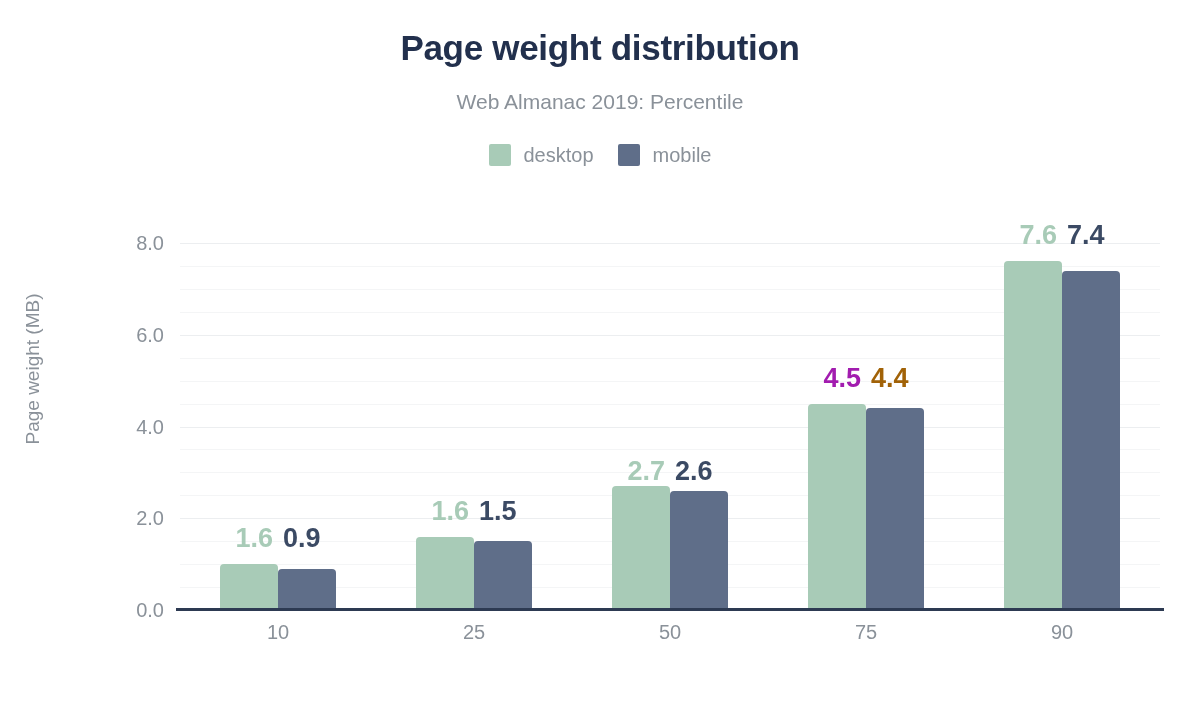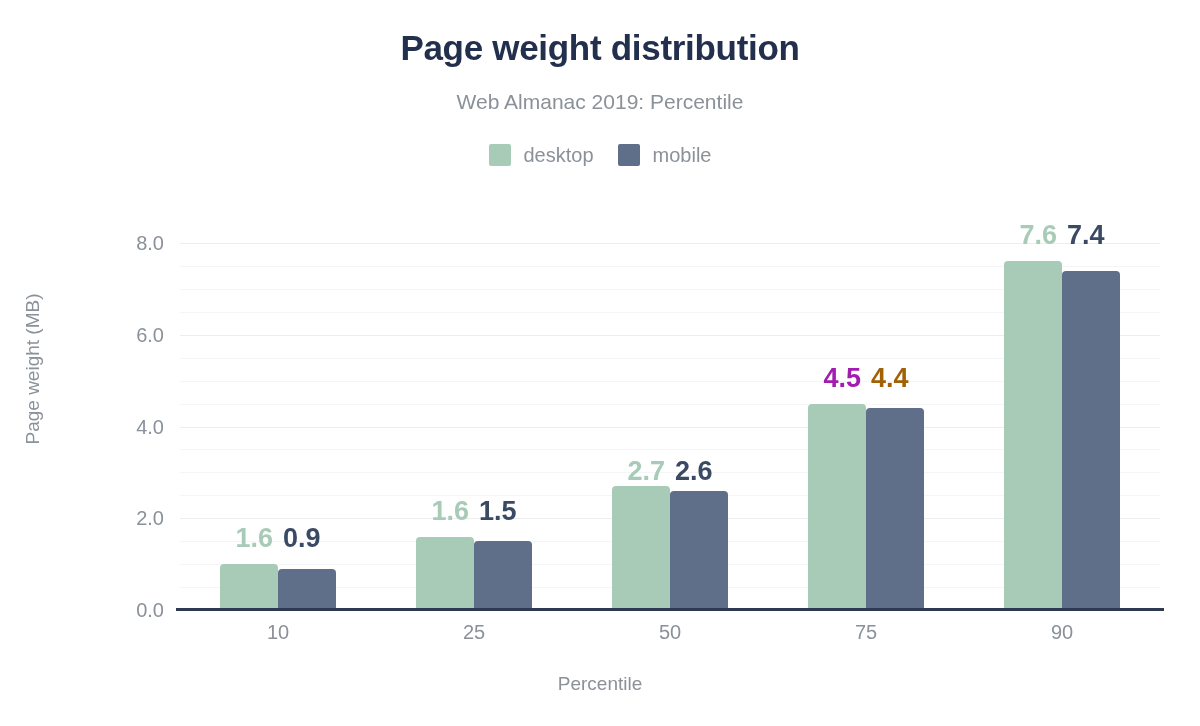--- a/index.html
+++ b/index.html
@@ -214,21 +214,20 @@
         <span class="legend-label">desktop</span>
       </div>
       <div class="legend-item">
         <span class="legend-swatch" style="background: rgb(95, 110, 137);"></span>
         <span class="legend-label">mobile</span>
       </div>
     </div>
 
   <div class="y-axis-title">Page weight (MB)</div>
 
-  <div class="x-axis-title">Percentile</div>
 
   <div id="y-ticks">
       <div class="y-tick" style="top: 600px;">0.0</div>
       <div class="y-tick" style="top: 508.25px;">2.0</div>
       <div class="y-tick" style="top: 416.5px;">4.0</div>
       <div class="y-tick" style="top: 324.75px;">6.0</div>
       <div class="y-tick" style="top: 233px;">8.0</div>
     </div>
 
   <div class="plot-area" id="plot-area">

